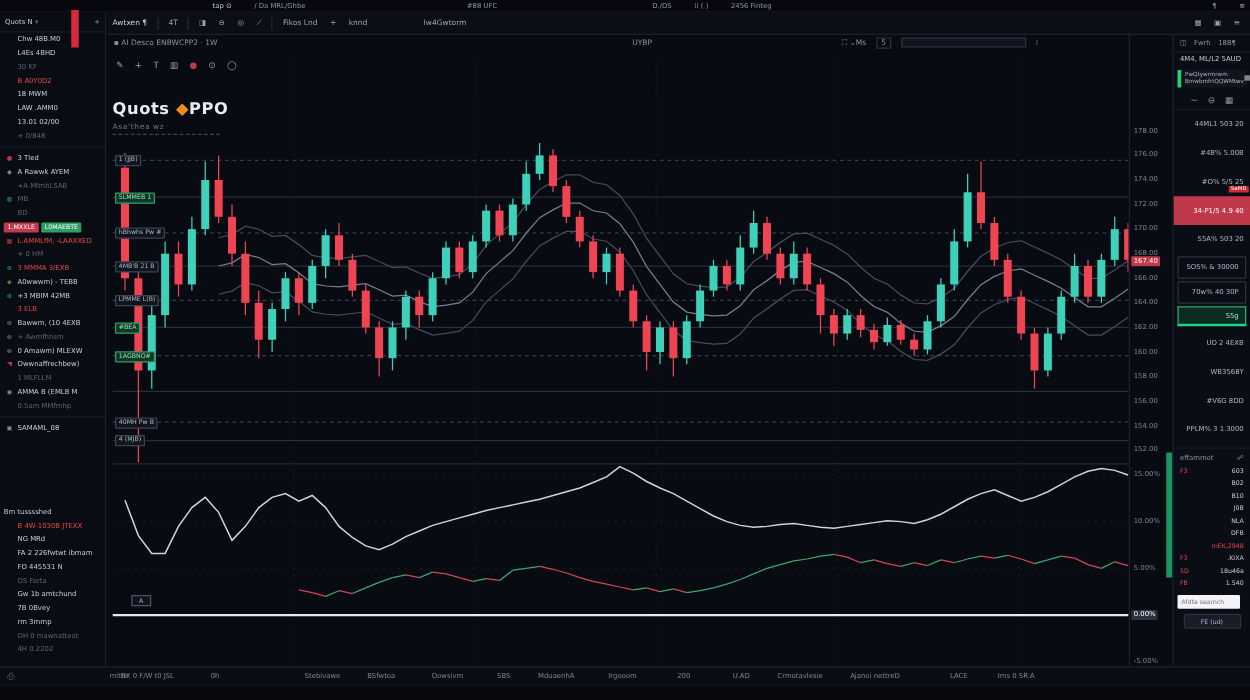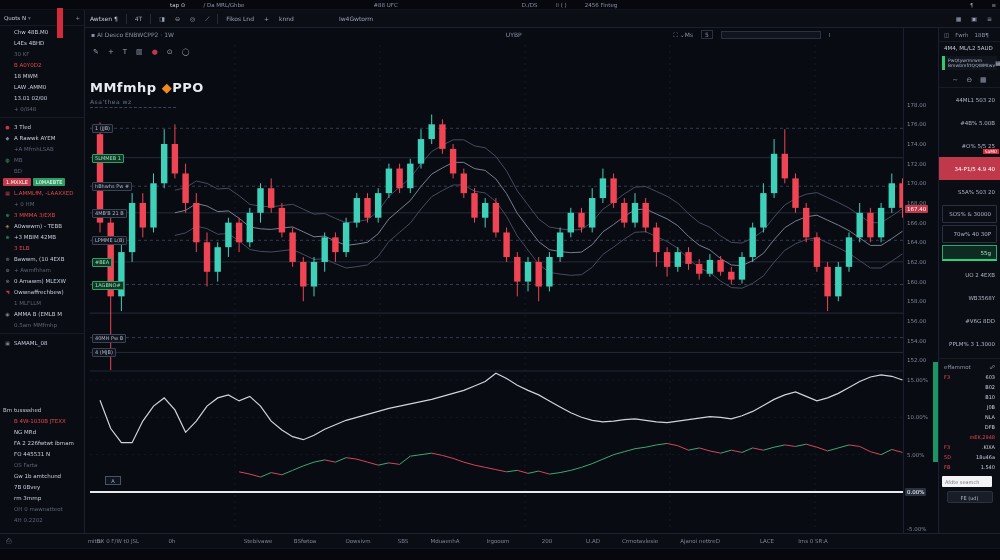--- a/index.html
+++ b/index.html
@@ -265,21 +265,21 @@
     <div class="toolrow" id="toolRow">
         <span style="color: rgb(153, 162, 180);">✎</span>
         <span style="color: rgb(153, 162, 180);">+</span>
         <span style="color: rgb(153, 162, 180);">T</span>
         <span style="color: rgb(153, 162, 180);">▥</span>
         <span style="color: rgb(192, 57, 74);">●</span>
         <span style="color: rgb(153, 162, 180);">⊙</span>
         <span style="color: rgb(153, 162, 180);">◯</span>
       </div>
     <div class="wm">
-      <span>MMfmhp</span>
+      <span>Quots</span>
       <span class="dia">◆</span><span>PPO</span>
       <small style="border-bottom:1px dashed #39425a;padding-bottom:2px;width:86px;">Asa'thea wz</small>
     </div>
     <svg id="plot" class="abs" style="left:5px;top:17px" width="813" height="488" viewBox="90 45 813 488">
         <line x1="235" y1="45" x2="235" y2="530" stroke="#161b26" stroke-dasharray="2,4"></line>
         <line x1="380" y1="45" x2="380" y2="530" stroke="#161b26" stroke-dasharray="2,4"></line>
         <line x1="525" y1="45" x2="525" y2="530" stroke="#161b26" stroke-dasharray="2,4"></line>
         <line x1="670" y1="45" x2="670" y2="530" stroke="#161b26" stroke-dasharray="2,4"></line>
         <line x1="815" y1="45" x2="815" y2="530" stroke="#161b26" stroke-dasharray="2,4"></line>
         <line x1="90" y1="128.3" x2="903" y2="128.3" stroke="#333c50" stroke-width="1" stroke-dasharray="3,3"></line>

